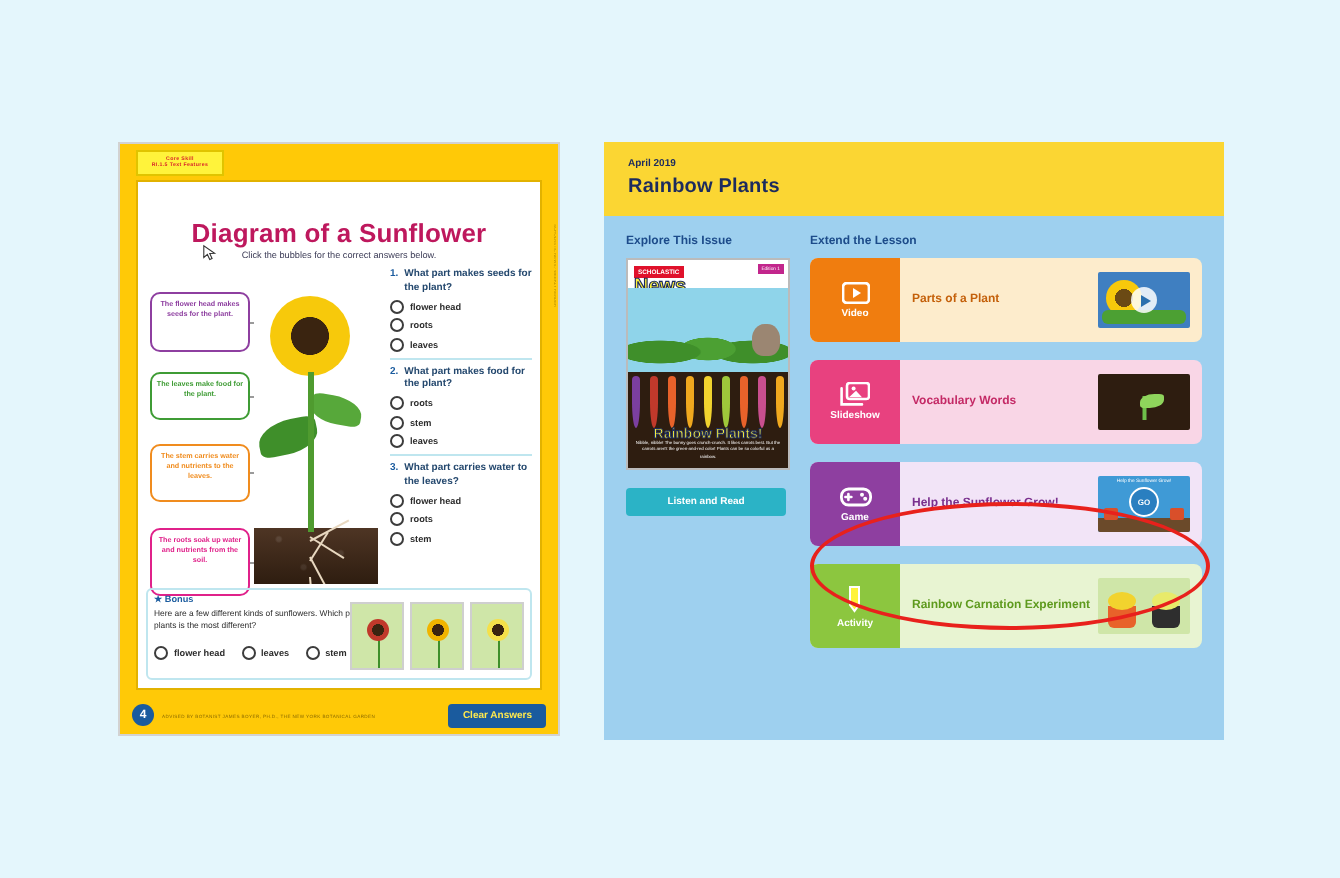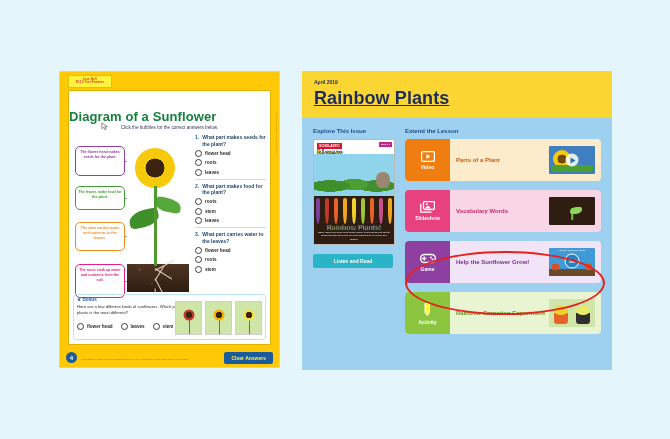--- a/index.html
+++ b/index.html
@@ -20,22 +20,22 @@
     background:#ffffff;border:1px solid #e2b200;box-sizing:border-box;
   }
   .core-skill{
     position:absolute;left:8px;top:3px;width:44px;height:13px;
     background:#fff33b;border:1px solid #e0c400;box-sizing:border-box;
     display:flex;flex-direction:column;align-items:center;justify-content:center;
     line-height:1;
   }
   .core-skill span{color:#d8232a;font-size:2.6px;font-weight:bold;letter-spacing:.2px;}
   .ws-title{
-    position:absolute;top:18px;left:0;right:0;text-align:left;
-    font-size:13px;font-weight:bold;color:#15803d;letter-spacing:.1px;
+    position:absolute;top:18px;left:0;right:0;text-align:center;
+    font-size:13px;font-weight:bold;color:#be185d;letter-spacing:.1px;
   }
   .ws-sub{
     position:absolute;top:34px;left:0;right:0;text-align:center;
     font-size:4.6px;color:#3a3a55;
   }
   .ws-sub .cursor{position:absolute;left:32px;top:-3px;width:9px;height:9px;}
 
   
   #diagram{
     position:absolute;left:4px;top:43px;width:118px;bottom:50px;
@@ -102,21 +102,21 @@
   .credit{position:absolute;left:21px;bottom:7px;font-size:2.3px;color:#8a6a00;letter-spacing:.2px;}
   .clear-btn{position:absolute;right:6px;bottom:3px;background:#1a5b9e;color:#ffe94d;
     font-size:5px;font-weight:bold;padding:3px 7px;border-radius:2px;}
   .ws-side{position:absolute;right:1px;top:40px;bottom:26px;width:5px;
     writing-mode:vertical-rl;font-size:2.2px;color:#b88f00;overflow:hidden;}
 
   
   #panel{position:absolute;left:302px;top:71px;width:310px;height:299px;background:#9ed0ef;}
   #panel-head{background:#fbd633;padding:8px 12px 9px;}
   .issue-date{font-size:5px;font-weight:bold;color:#1c2b5e;}
-  .issue-title{font-size:18px;font-weight:bold;color:#1c2b5e;margin-top:3px;letter-spacing:.1px;text-decoration:underline;}
+  .issue-title{font-size:10px;font-weight:bold;color:#1c2b5e;margin-top:3px;letter-spacing:.1px;}
   #panel-body{display:flex;padding:10px 11px 0;gap:10px;}
   .col-head{font-size:6px;font-weight:bold;color:#1c4b8a;margin-bottom:5px;}
   #col-left{width:82px;}
   #mag{width:80px;height:104px;background:#7fd0e8;border:1px solid #bbb;position:relative;overflow:hidden;}
   .mag-top{position:absolute;left:0;right:0;top:0;height:14px;background:#fff;}
   .mag-logo{position:absolute;left:3px;top:3px;font-size:3.2px;font-weight:bold;color:#e0112b;
     background:#e0112b;color:#fff;padding:1px 2px;}
   .mag-news{position:absolute;left:3px;top:9px;font-size:10px;font-weight:bold;color:#fff33b;
     -webkit-text-stroke:.6px #1c2b5e;line-height:1;}
   .mag-tag{position:absolute;right:2px;top:2px;background:#c2268c;color:#fff;

